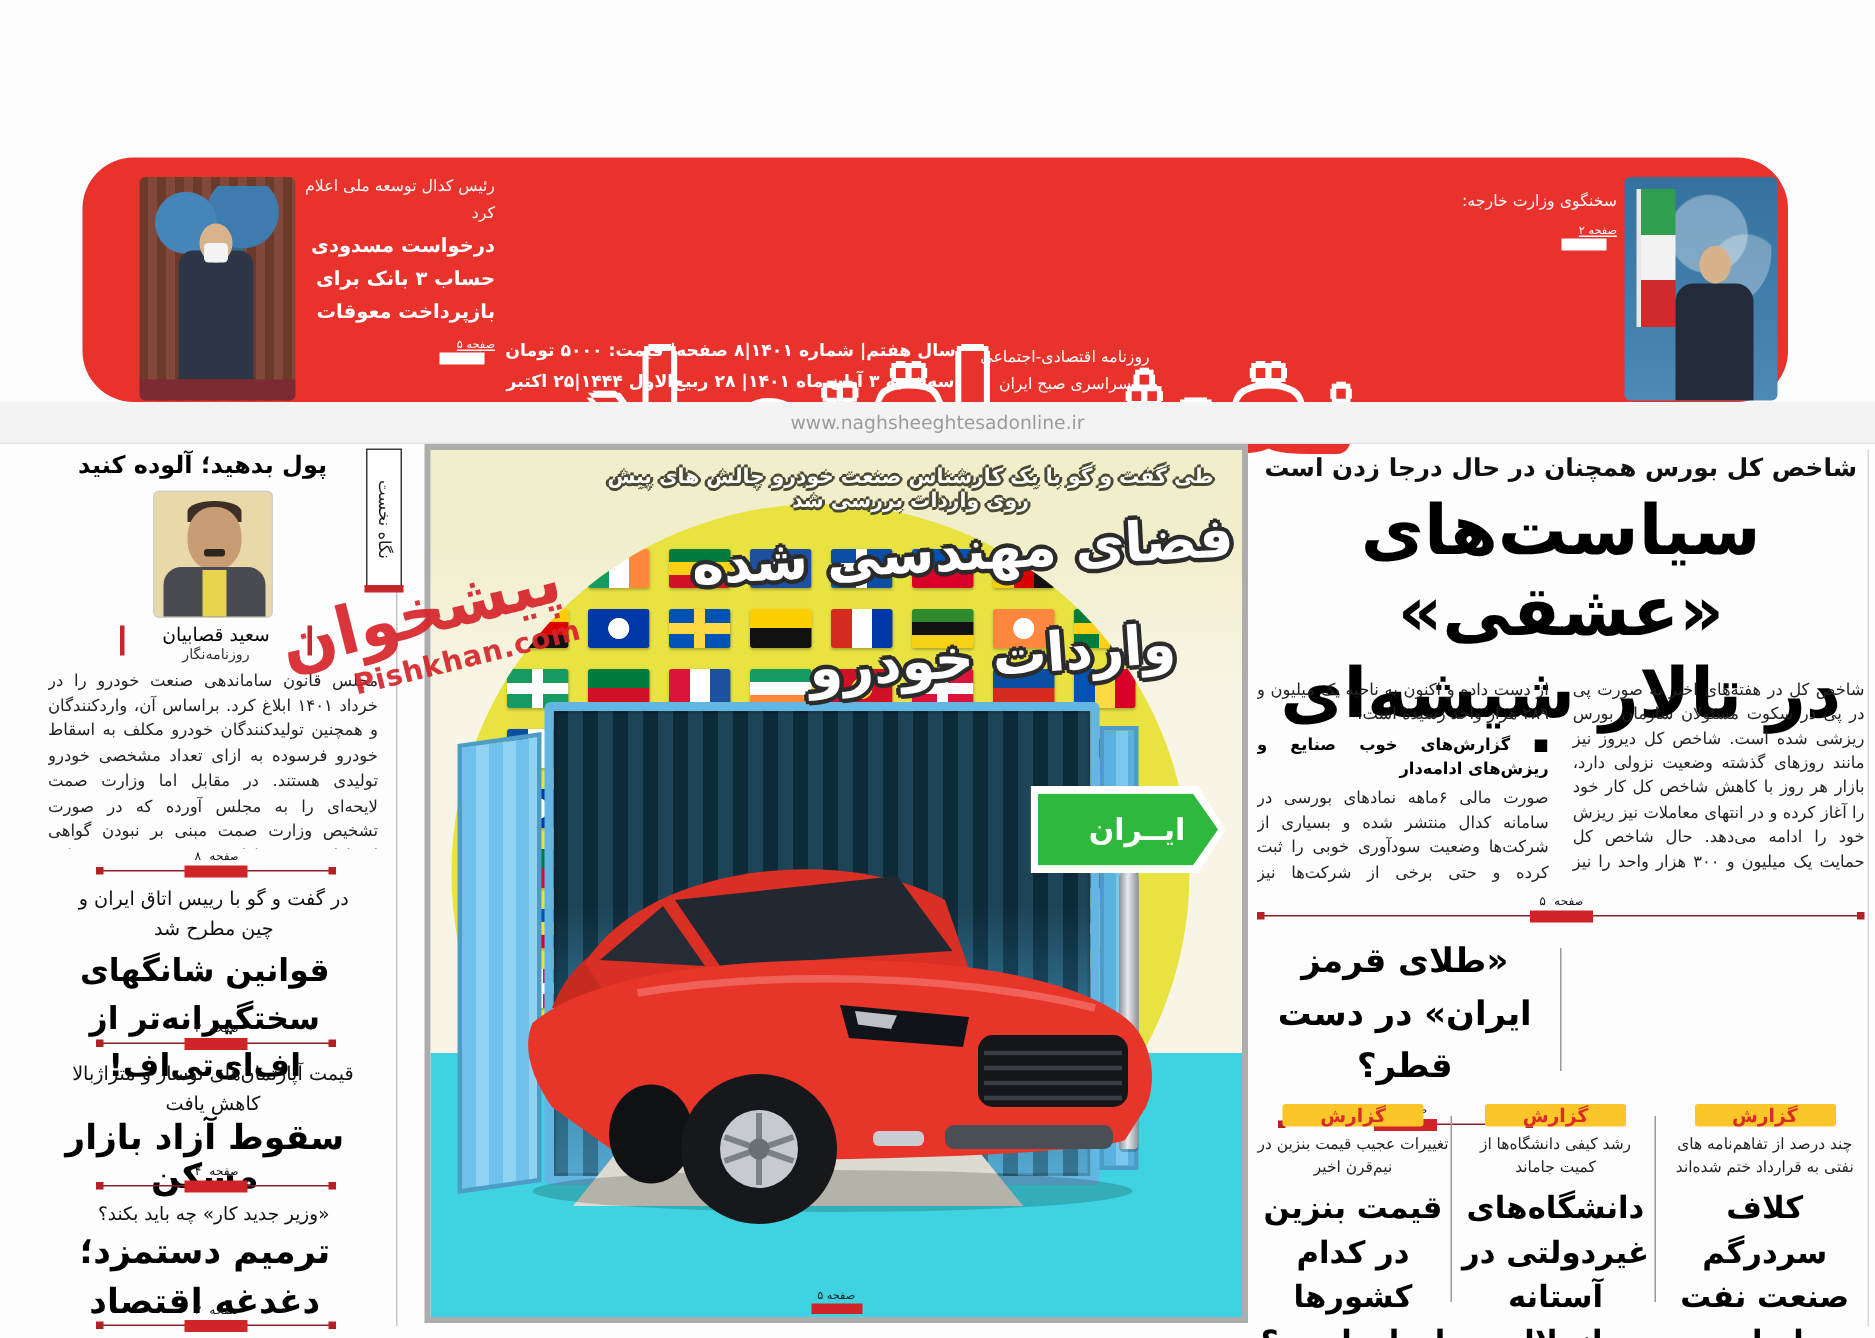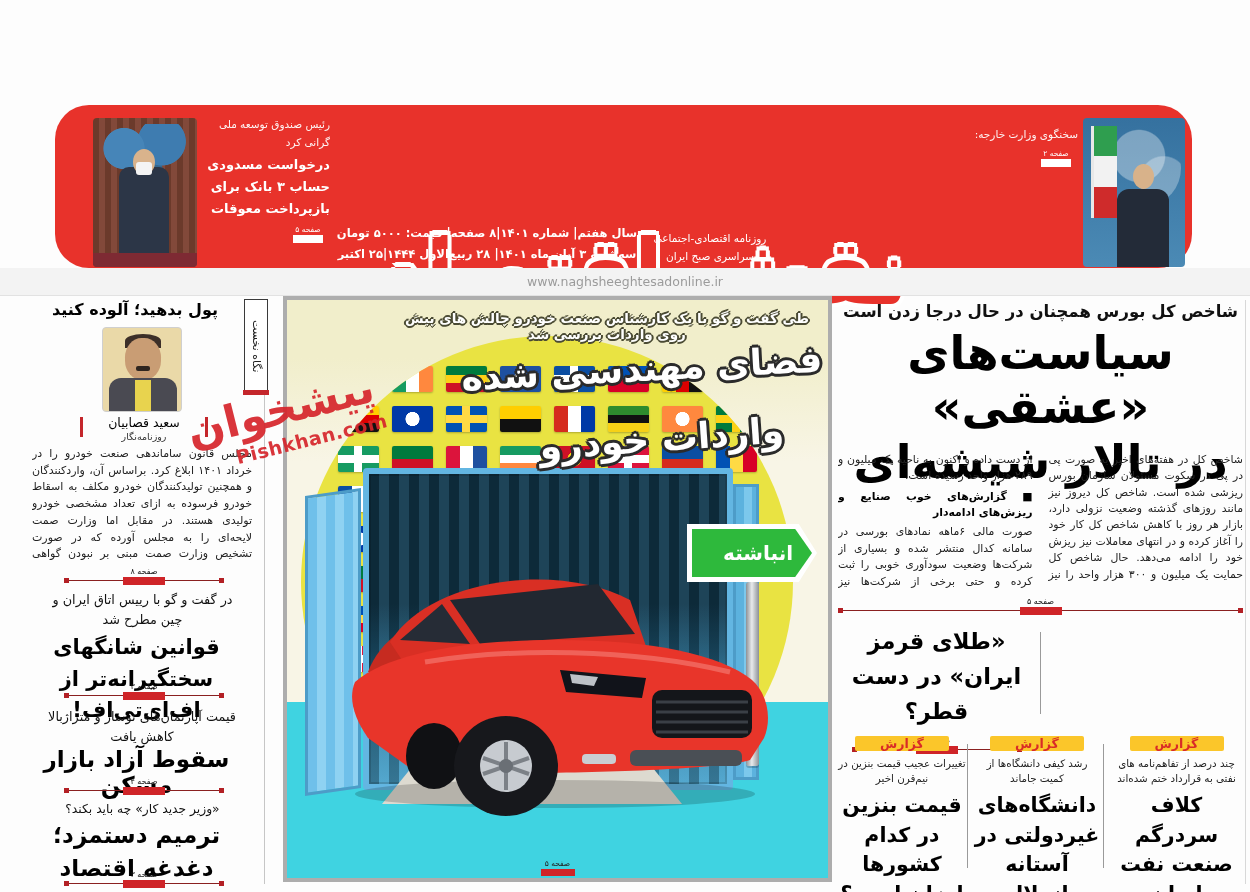--- a/index.html
+++ b/index.html
@@ -27,21 +27,21 @@
      background:linear-gradient(180deg,#2f9e4f 0 33%,#f2f2f2 33% 66%,#cf2b2b 66%); border-left:3px solid #e8e8e8; }
   #hr-photo .man { position:absolute; left:34px; bottom:0; width:52px; height:78px; background:#232b38; border-radius:12px 12px 0 0; }
   #hr-photo .face { position:absolute; left:50px; bottom:78px; width:21px; height:25px; background:#d8b28a; border-radius:50%; }
 
   .band-txt { position:absolute; color:#fff; }
   #hl-text { left:202px; top:116px; width:128px; }
   #hr-text { left:946px; top:126px; width:132px; }
   .band-kicker { font-size:10.5px; line-height:1.7; opacity:.95; }
   .band-title { font-size:13px; font-weight:bold; line-height:1.7; margin-top:2px; }
   .chip-white { margin-top:5px; width:44px; }
-  .chip-white .lbl { font-size:7.5px; color:#fff; text-align:center; }
+  .chip-white .lbl { font-size:7.5px; color:#fff; text-align:right;text-decoration:underline; }
   .chip-white .chip { width:30px; height:8px; background:#fff; margin:1px auto 0; }
 
   #logo { position:absolute; left:398px; top:96px; width:384px; height:142px; display:flex; align-items:center; justify-content:center; }
   #logo .logo-text { font-size:86px; font-weight:bold; color:#e8322b; white-space:nowrap; transform:scaleY(1.05);
      text-shadow:4px 0 0 #fff,-4px 0 0 #fff,0 4px 0 #fff,0 -4px 0 #fff,3px 3px 0 #fff,-3px 3px 0 #fff,3px -3px 0 #fff,-3px -3px 0 #fff; }
   #tagline { position:absolute; left:628px; top:229px; width:164px; text-align:center; color:#fff; font-size:10.5px; line-height:1.75; }
   #issue { position:absolute; left:336px; top:223px; width:302px; text-align:left; color:#fff; font-size:11.5px; font-weight:bold; line-height:1.85; direction:rtl; }
   #issue div { text-align:center; }
 
   #urlbar { position:absolute; left:0; top:268px; width:1250px; height:28px; background:#f3f3f3; border-bottom:1px solid #e2e2e2;
@@ -51,21 +51,21 @@
   .vline { position:absolute; width:1px; background:#c6c6c6; }
   #vl-left { left:264px; top:300px; height:584px; }
   #vl-right { left:1245px; top:300px; height:584px; background:#d8d8d8; }
 
   
   .pm { position:relative; height:16px; }
   .pm-line { position:absolute; top:10px; left:2px; right:2px; height:1px; background:#8a2020; }
   .pm-sq { position:absolute; top:8px; width:5px; height:5px; background:#b32025; }
   .pm-sq.l { left:0; } .pm-sq.r { right:0; }
   .pm-chip { position:absolute; top:7px; left:50%; transform:translateX(-50%); width:42px; height:8px; background:#cf2428; }
-  .pm-lbl { position:absolute; top:-2px; left:50%; transform:translateX(-50%); font-size:8px; line-height:1; color:#111; white-space:nowrap; }
+  .pm-lbl { position:absolute; top:-2px; left:50%; transform:translateX(-50%); font-size:8px; line-height:1; color:#111; white-space:nowrap;font-family:Liberation Mono, monospace; }
 
   
   .abs { position:absolute; }
   #m-kicker { left:838px; top:302px; width:405px; text-align:center; font-size:16.5px; font-weight:bold; color:#111; }
   #m-head { left:838px; top:326px; width:405px; text-align:center; font-weight:bold; color:#000; font-size:46px; line-height:1.18; letter-spacing:-1px; }
   #m-body { left:838px; top:452px; width:405px; height:150px; overflow:hidden; column-count:2; column-gap:16px; column-fill:auto;
      font-size:10.9px; line-height:1.5; text-align:justify; color:#222; }
   #m-body p { margin-bottom:4px; }
   #m-body .subhead { font-weight:bold; color:#000; margin:2px 0 3px; }
   #m-pm { left:838px; top:600px; width:405px; }
@@ -173,21 +173,21 @@
   </div>
 
   <div id="hl-photo" class="band-photo">
     <div class="blob"></div>
     <div class="man"></div>
     <div class="face"></div>
     <div class="mask"></div>
     <div class="desk"></div>
   </div>
   <div id="hl-text" class="band-txt">
-    <div class="band-kicker">رئیس صندوق توسعه ملی گرانی کرد</div>
+    <div class="band-kicker">رئیس کدال توسعه ملی اعلام کرد</div>
     <div class="band-title">درخواست مسدودی حساب ۳ بانک برای بازپرداخت معوقات</div>
     <div class="chip-white">
       <div class="lbl">صفحه ۵</div>
       <div class="chip"></div>
     </div>
   </div>
 
   <div id="tagline">
     <div>روزنامه اقتصادی-اجتماعی</div>
     <div>سراسری صبح ایران</div>
@@ -431,21 +431,21 @@
       <circle cx="176" cy="244" r="26" fill="#c7cbd0"></circle>
       <g stroke="#7c8187" stroke-width="4">
         <line x1="176" y1="220" x2="176" y2="268"></line>
           <line x1="153" y1="236" x2="199" y2="252"></line>
         <line x1="153" y1="252" x2="199" y2="236"></line>
       </g>
       <circle cx="176" cy="244" r="7" fill="#6a6f75"></circle>
     </svg>
     <div class="f-sign">
       <div class="inner">
-          <span>انباشته</span>
+          <span>ایــران</span>
         </div>
     </div>
     <div class="f-pole"></div>
     <div class="f-kicker">طی گفت و گو با یک کارشناس صنعت خودرو چالش های پیش روی واردات بررسی شد</div>
     <div id="f-t1" class="f-title">فضای مهندسی شده</div>
     <div id="f-t2" class="f-title">واردات خودرو</div>
     <div class="f-pm">
       <div class="pm-lbl2">صفحه ۵</div>
       <div class="pm-chip2"></div>
     </div>

